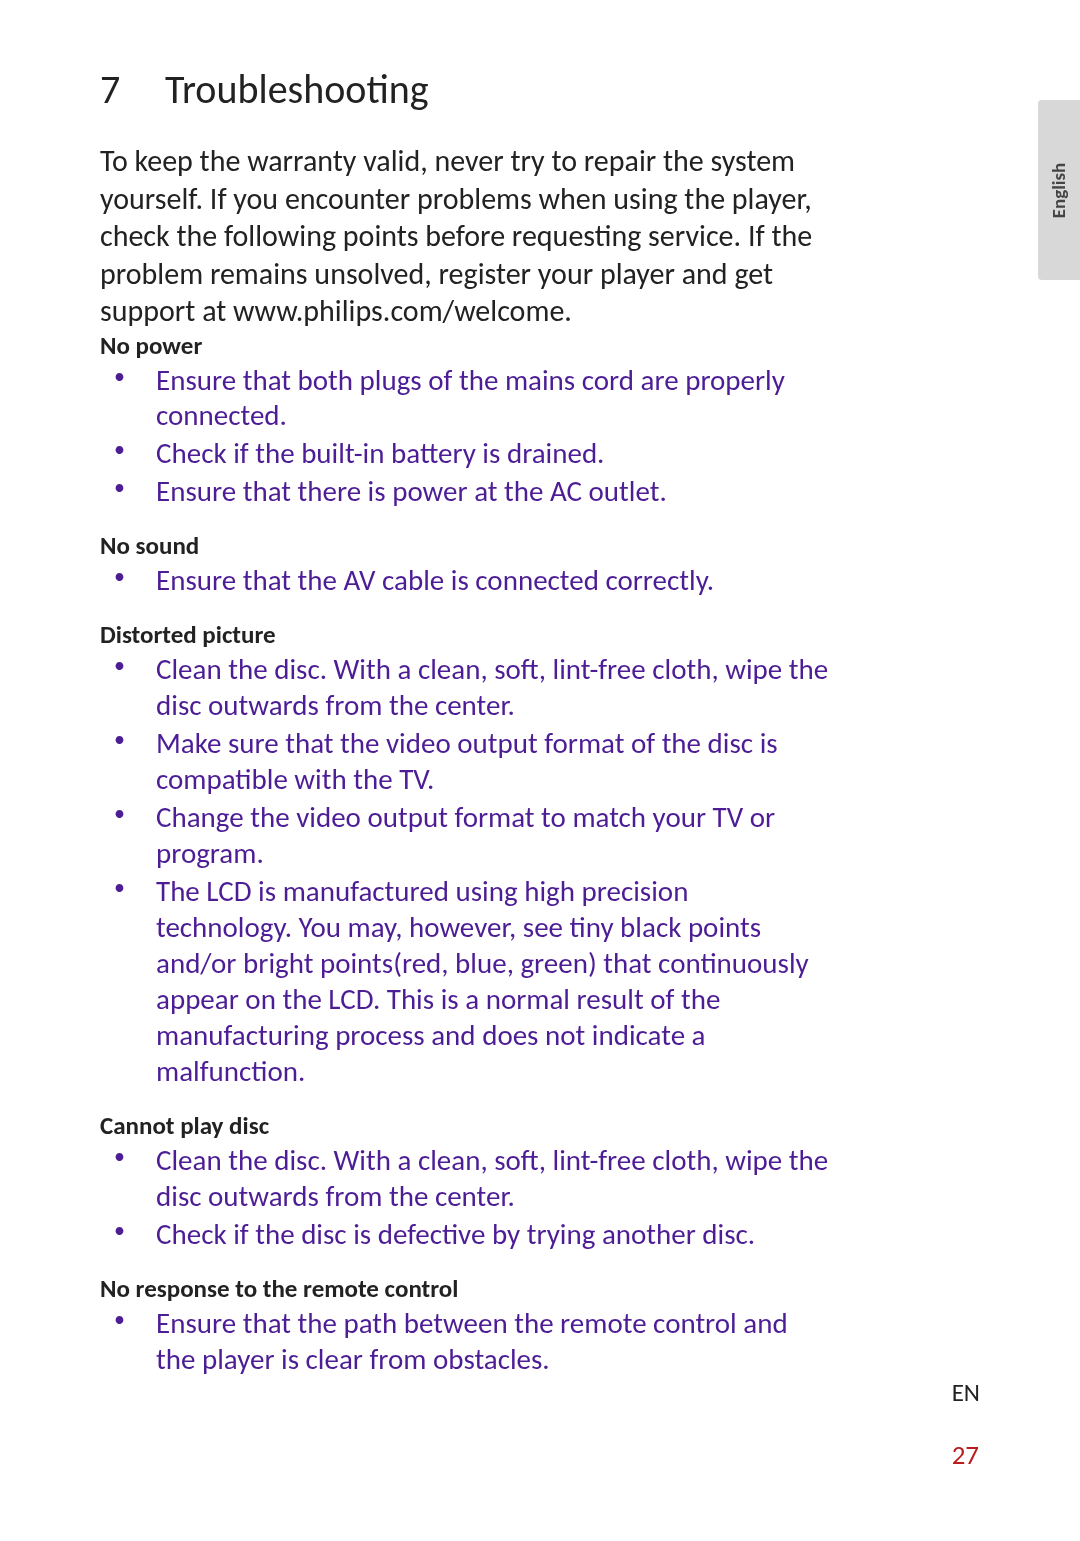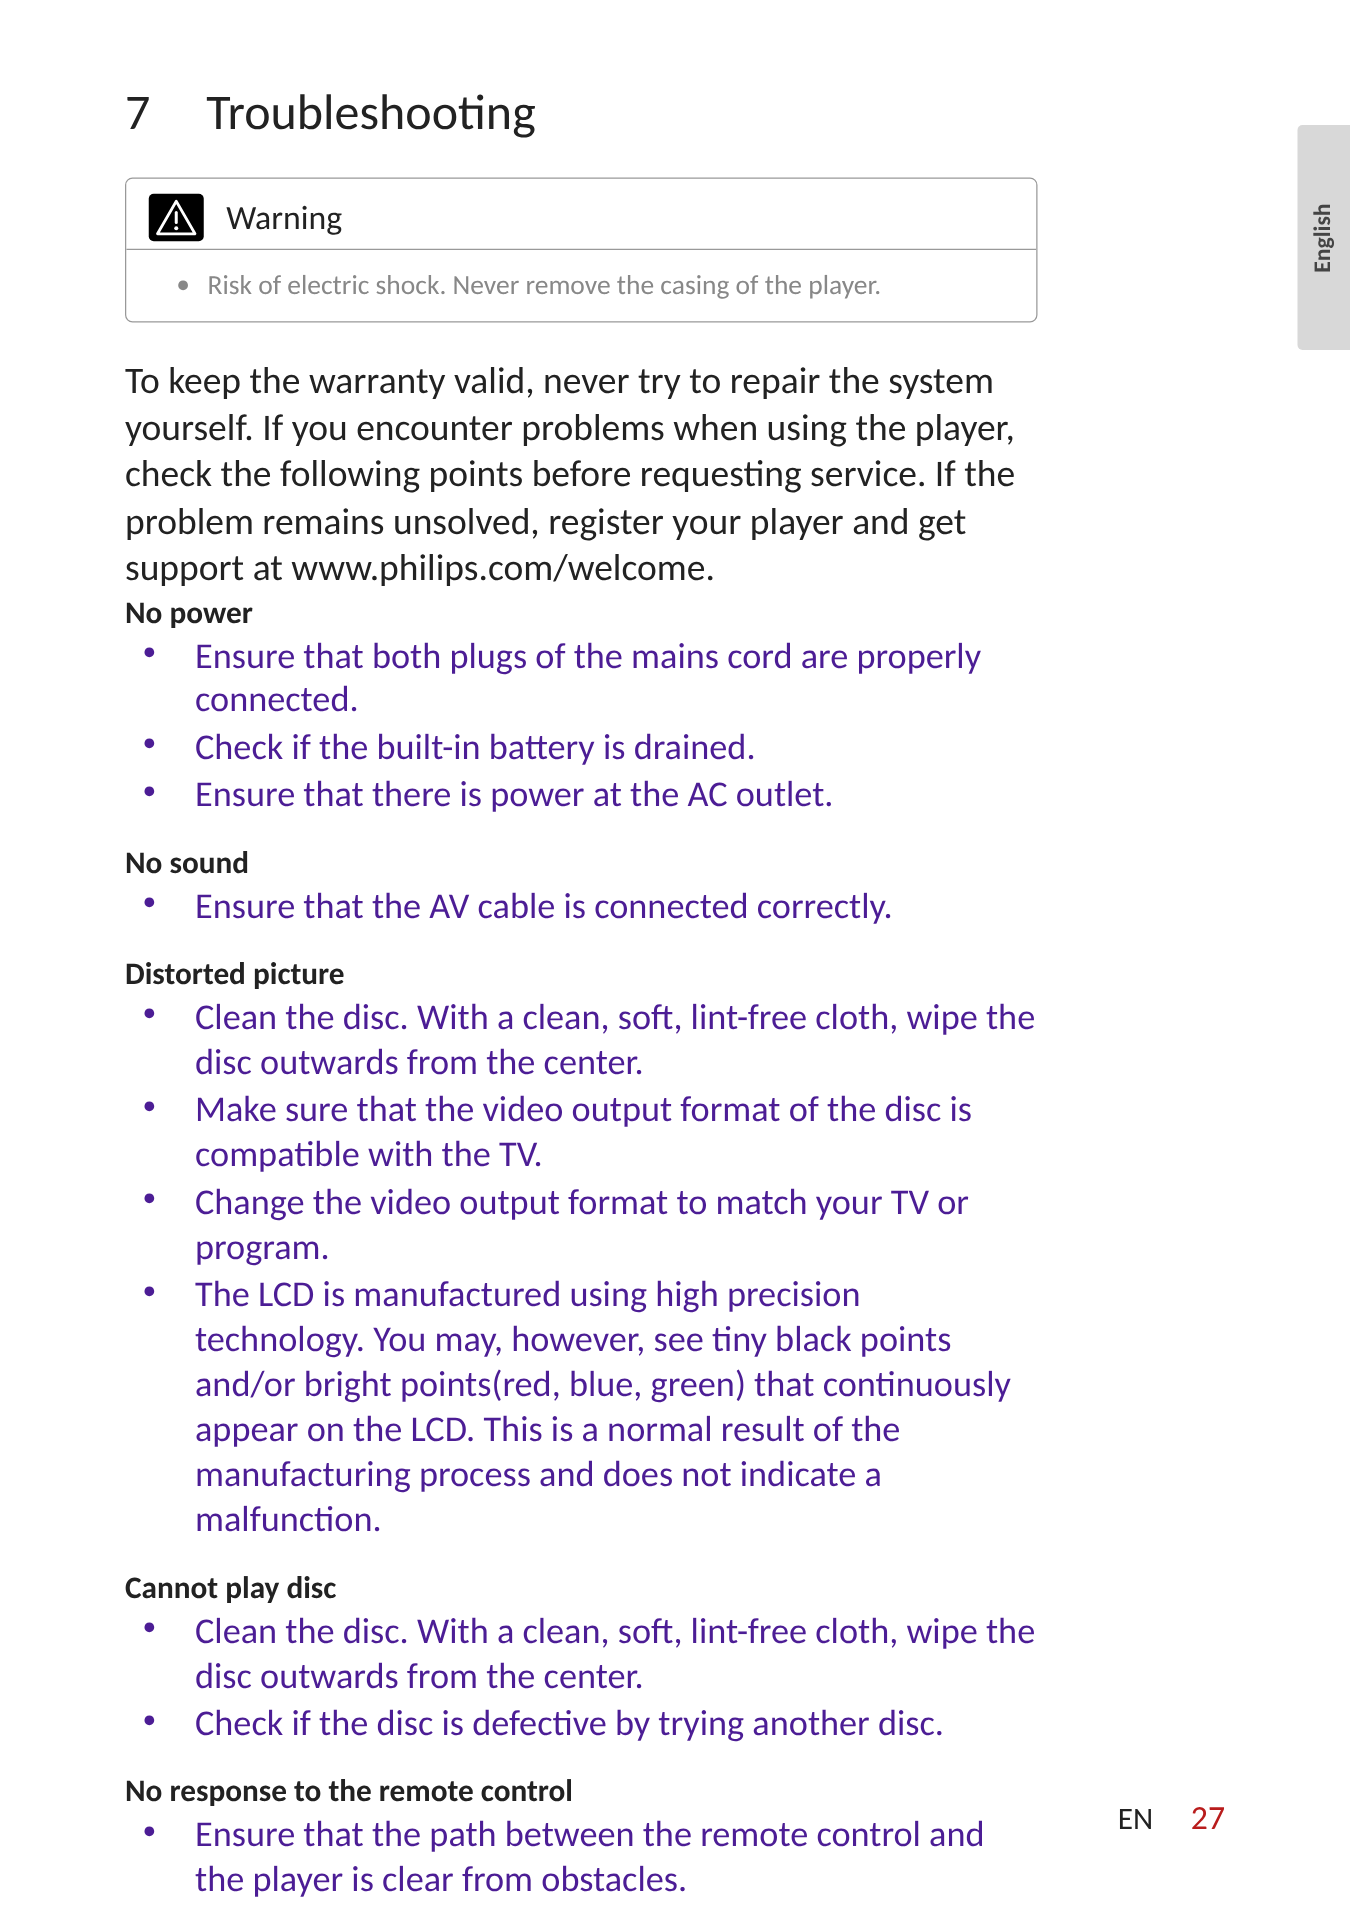--- a/index.html
+++ b/index.html
@@ -131,20 +131,21 @@
       left: 14px;
       font-size: 22px;
     }
     .footer {
       position: absolute;
       bottom: 70px;
       right: 100px;
       display: flex;
       align-items: baseline;
       gap: 30px;
+      flex-direction: column;
     }
     .footer-lang {
       font-size: 25px;
       color: #222;
     }
     .footer-page {
       font-size: 27px;
       color: #b91c1c;
       font-weight: 300;
     }
@@ -156,36 +157,20 @@
   <span class="side-tab-text">English</span>
 </div>
 
 <div class="content">
 
   <h1 class="chapter-title">
     <span class="chapter-num">7</span>
     <span>Troubleshooting</span>
   </h1>
 
-  <div class="warning-box">
-    <div class="warning-header">
-      <div class="warning-icon">
-        <svg viewBox="0 0 34 30">
-          <path d="M17 2 L32 28 L2 28 Z" fill="none" stroke="#fff" stroke-width="2.2" stroke-linejoin="round"></path>
-          <line x1="17" y1="11" x2="17" y2="19" stroke="#fff" stroke-width="2.4" stroke-linecap="round"></line>
-          <circle cx="17" cy="23.5" r="1.6" fill="#fff"></circle>
-        </svg>
-      </div>
-      <span class="warning-title">Warning</span>
-    </div>
-    <div class="warning-body">
-      <span class="warning-bullet">•</span>
-      <span class="warning-text">Risk of electric shock. Never remove the casing of the player.</span>
-    </div>
-  </div>
 
   <p class="intro-para">To keep the warranty valid, never try to repair the system yourself. If you encounter problems when using the player, check the following points before requesting service. If the problem remains unsolved, register your player and get support at www.philips.com/welcome.</p>
 
   <div id="sections-container">
       <div class="section">
         <div class="section-title">No power</div>
         <ul>
           <li>Ensure that both plugs of the mains cord are properly connected.</li>
           <li>Check if the built-in battery is drained.</li>
           <li>Ensure that there is power at the AC outlet.</li>

